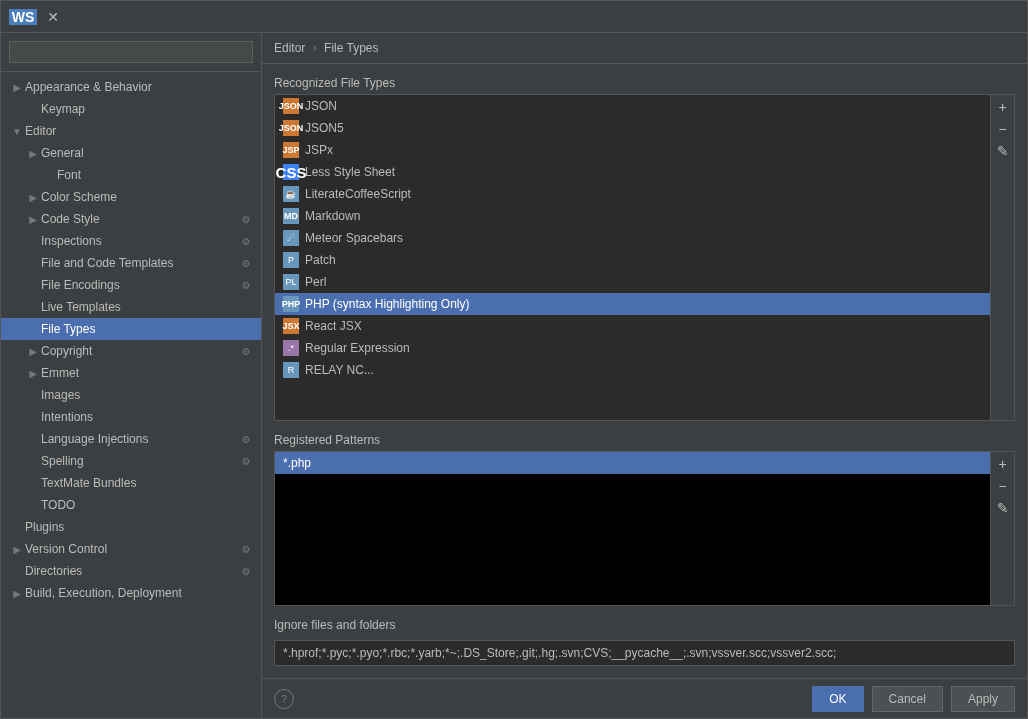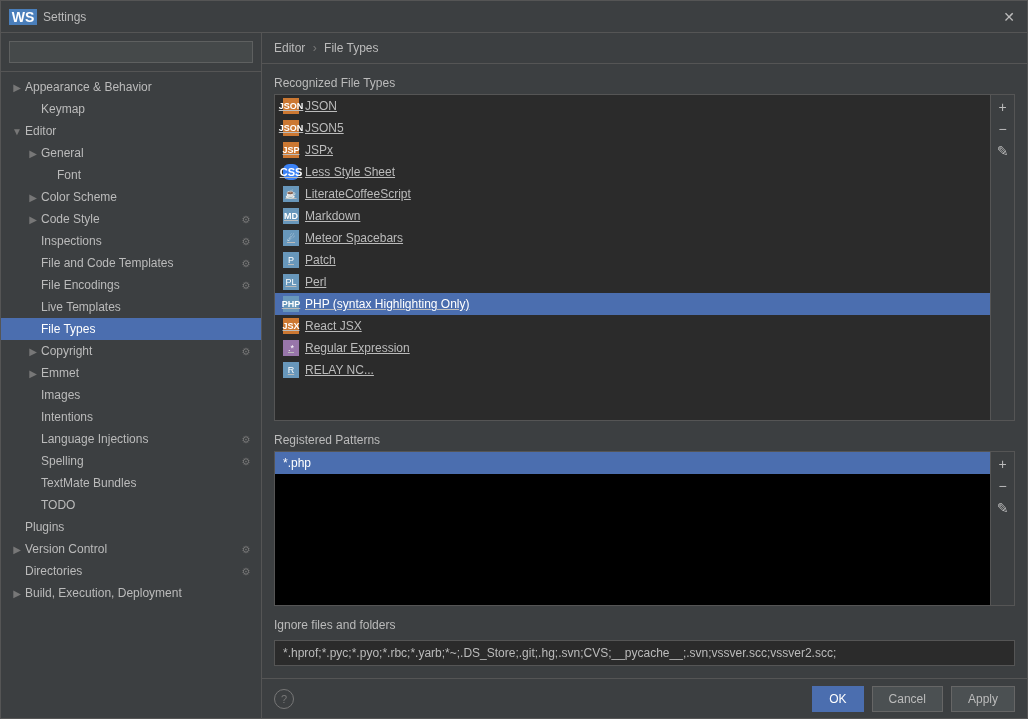--- a/index.html
+++ b/index.html
@@ -215,21 +215,20 @@
       border: 1px solid #555;
       background: #2b2b2b;
       flex: 2;
       overflow: hidden;
       display: flex;
     }
 
     .list-scroll {
       flex: 1;
       overflow-y: auto;
-      text-decoration: underline;
     }
 
     .list-scroll::-webkit-scrollbar {
       width: 8px;
     }
     .list-scroll::-webkit-scrollbar-track {
       background: #2b2b2b;
     }
     .list-scroll::-webkit-scrollbar-thumb {
       background: #5e6060;
@@ -374,37 +373,36 @@
 
     .bottom-btn.primary {
       background: #4b6eaf;
       border-color: #4b6eaf;
       color: white;
     }
 
     
     .icon-json { background: #cc7832; color: white; font-weight: bold; font-size: 9px; }
     .icon-jspx { background: #cc7832; color: white; font-weight: bold; font-size: 9px; }
-    .icon-less { background: #3b82f6; color: white; font-weight: bold; font-size: 11px; border-radius: 6px; }
+    .icon-less { background: #3b82f6; color: white; font-weight: bold; font-size: 15px; }
     .icon-md { background: #6897bb; color: white; font-weight: bold; font-size: 9px; }
     .icon-generic { background: #6897bb; color: white; font-size: 9px; }
     .icon-php { background: #6897bb; color: white; font-weight: bold; font-size: 9px; }
     .icon-jsx { background: #cc7832; color: white; font-weight: bold; font-size: 9px; }
     .icon-re { background: #9876aa; color: white; font-size: 9px; }
   </style>
 </head>
 <body>
 
 <div class="window">
 
   <div class="title-bar">
     <div class="title-bar-icon">
       <span>WS</span>
     </div>
-    <span class="title-bar-title">Settings</span>
     <div class="title-bar-close">✕</div>
   </div>
 
   <div class="main-content">
 
     <div class="sidebar">
       <div class="search-box">
         <div class="search-wrapper">
           <span class="search-icon-inner">🔍</span>
           <input class="search-input" type="text" placeholder="" style="">

